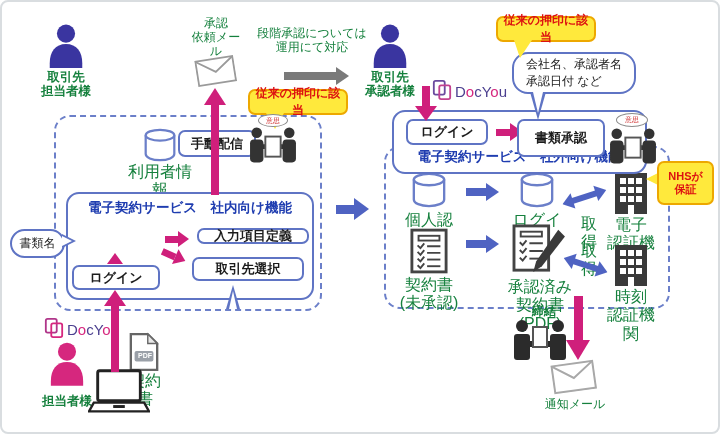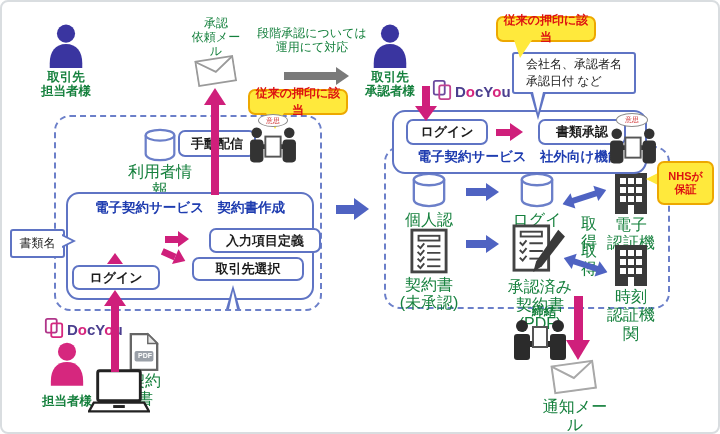--- a/index.html
+++ b/index.html
@@ -16,27 +16,27 @@
   .box{position:absolute;background:#fff;border:2px solid var(--bblue);border-radius:7px;
        display:flex;align-items:center;justify-content:center;
        font-size:13px;font-weight:600;color:#1c1c1c;z-index:5}
   .lbl{position:absolute;text-align:center;color:#15803d;line-height:1.15}
   .title{color:var(--tblue);font-weight:700;font-size:13.5px;text-align:center}
   .dashed{position:absolute;border:2px dashed #6b7fc9;border-radius:16px;z-index:0}
   .solidbox{position:absolute;background:#fff;border:2px solid var(--bblue);border-radius:13px;z-index:2}
   .ycall{position:absolute;background:var(--yellow);border:2px solid var(--yborder);border-radius:7px;
          color:var(--red);font-weight:700;display:flex;align-items:center;justify-content:center;
          text-align:center;z-index:8}
-  .bubble{position:absolute;background:#fff;border:2px solid var(--bblue);border-radius:3px;
+  .bubble{position:absolute;background:#fff;border:2px solid var(--bblue);border-radius:16px;
           display:flex;align-items:center;justify-content:center;z-index:6;color:#1c1c1c}
   .shaft{position:absolute}
   .tri{position:absolute;width:0;height:0}
   .intent{position:absolute;background:#fff;border:1.5px solid #8a8a8a;border-radius:50%;
           font-size:7px;color:#c22;display:flex;align-items:center;justify-content:center;z-index:9}
-  .logo{position:absolute;display:flex;align-items:center;gap:3px;font-weight:700;font-size:15px;z-index:6}
+  .logo{position:absolute;display:flex;align-items:center;gap:3px;font-weight:400;font-size:15px;z-index:6}
   .logo .ln{color:#4b3f8f}.logo .lp{color:var(--ppink)}
   .small{font-size:16px}
 </style>
 </head>
 <body>
 
 <div id="stage">
 
   <div class="dashed" style="left:52px;top:113px;width:268px;height:196px"></div>
   <div class="dashed" style="left:382px;top:144px;width:286px;height:163px"></div>
@@ -95,21 +95,21 @@
 
   <div class="bubble pre" style="left:510px;top:50px;width:124px;height:42px;font-size:12px;text-align:left">会社名、承認者名
 承認日付 など</div>
   <div class="tri" style="left:528px;top:90px;border-left:8px solid transparent;border-right:8px solid transparent;border-top:28px solid var(--bblue);z-index:6"></div>
   <div class="tri" style="left:531px;top:90px;border-left:5px solid transparent;border-right:5px solid transparent;border-top:21px solid #fff;z-index:6"></div>
 
   <div class="solidbox" style="left:390px;top:108px;width:255px;height:64px"></div>
   <div class="box" style="left:404px;top:117px;width:82px;height:26px">ログイン</div>
   <div class="shaft" style="left:494px;top:127px;width:14px;height:7px;background:var(--pink);z-index:5"></div>
   <div class="tri" style="left:508px;top:121px;border-top:9px solid transparent;border-bottom:9px solid transparent;border-left:13px solid var(--pink);z-index:5"></div>
-  <div class="box" style="left:536px;top:117px;width:88px;height:26px">書類承認</div>
+  <div class="box" style="left:515px;top:117px;width:88px;height:38px">書類承認</div>
   <div class="lbl title" style="left:390px;top:147px;width:255px;z-index:4">電子契約サービス　社外向け機能</div>
 
   <div class="intent" style="left:614px;top:111px;width:32px;height:14px">意思</div>
   <div class="abs" style="left:606px;top:126px;z-index:8">
     <svg width="50" height="44" viewBox="0 0 52 46">
         <circle cx="9" cy="6" r="5.5" fill="#333"></circle>
         <rect x="2" y="13" width="14" height="24" rx="4" fill="#333"></rect>
         <circle cx="43" cy="6" r="5.5" fill="#333"></circle>
         <rect x="36" y="13" width="14" height="24" rx="4" fill="#333"></rect>
         <rect x="14" y="18" width="8" height="5" fill="#333"></rect>
@@ -251,22 +251,22 @@
         <rect x="2" y="13" width="14" height="24" rx="4" fill="#333"></rect>
         <circle cx="43" cy="6" r="5.5" fill="#333"></circle>
         <rect x="36" y="13" width="14" height="24" rx="4" fill="#333"></rect>
         <rect x="14" y="18" width="8" height="5" fill="#333"></rect>
         <rect x="30" y="18" width="8" height="5" fill="#333"></rect>
         <rect x="18" y="10" width="16" height="21" fill="#fff" stroke="#555" stroke-width="2"></rect>
       </svg>
   </div>
 
   <div class="solidbox" style="left:64px;top:190px;width:248px;height:108px"></div>
-  <div class="lbl title" style="left:64px;top:198px;width:248px;z-index:4">電子契約サービス　契約書作成</div>
-  <div class="box" style="left:207px;top:226px;width:112px;height:25px">入力項目定義</div>
+  <div class="lbl title" style="left:64px;top:198px;width:248px;z-index:4">電子契約サービス　社内向け機能</div>
+  <div class="box" style="left:195px;top:226px;width:112px;height:16px">入力項目定義</div>
   <div class="box" style="left:190px;top:255px;width:112px;height:24px">取引先選択</div>
   <div class="box" style="left:70px;top:263px;width:88px;height:25px">ログイン</div>
 
   <div class="tri" style="left:105px;top:251px;border-left:8px solid transparent;border-right:8px solid transparent;border-bottom:11px solid var(--pink);z-index:6"></div>
   <div class="shaft" style="left:163px;top:234px;width:13px;height:7px;background:var(--pink);z-index:6"></div>
   <div class="tri" style="left:176px;top:229px;border-top:8.5px solid transparent;border-bottom:8.5px solid transparent;border-left:11px solid var(--pink);z-index:6"></div>
   <div class="abs" style="left:159px;top:247px;width:30px;height:17px;transform:rotate(24deg);z-index:6">
     <div class="shaft" style="left:0;top:5px;width:14px;height:7px;background:var(--pink)"></div>
     <div class="tri" style="left:14px;top:0;border-top:8.5px solid transparent;border-bottom:8.5px solid transparent;border-left:11px solid var(--pink)"></div>
   </div>
@@ -330,15 +330,15 @@
 
   <div class="shaft" style="left:572px;top:294px;width:9px;height:46px;background:var(--pink);z-index:4"></div>
   <div class="tri" style="left:564px;top:338px;border-left:12px solid transparent;border-right:12px solid transparent;border-top:20px solid var(--pink);z-index:4"></div>
 
   <div class="abs" style="left:550px;top:360px;transform:rotate(-8deg)">
     <svg width="44" height="30" viewBox="0 0 44 30">
         <rect x="1.5" y="1.5" width="41" height="27" fill="#fff" stroke="#a8a8a8" stroke-width="2"></rect>
         <path d="M2 2 L22 16 L42 2" fill="none" stroke="#a8a8a8" stroke-width="2"></path>
       </svg>
   </div>
-  <div class="lbl" style="left:538px;top:396px;width:70px;font-size:16px">通知メール</div>
+  <div class="lbl" style="left:538px;top:396px;width:70px;font-size:12px">通知メール</div>
 
 </div>
 
 </body></html>

